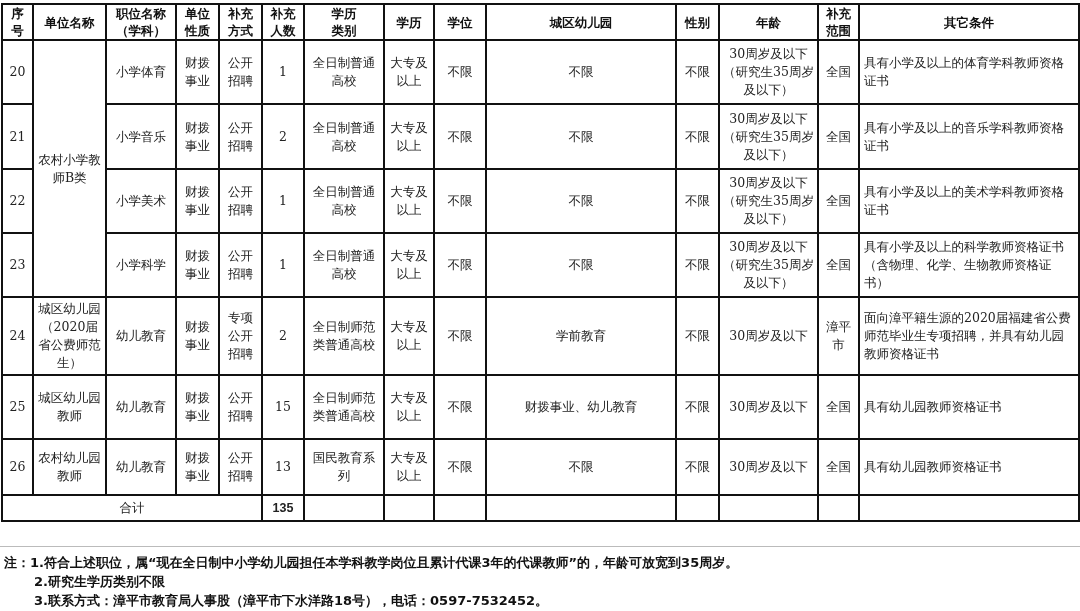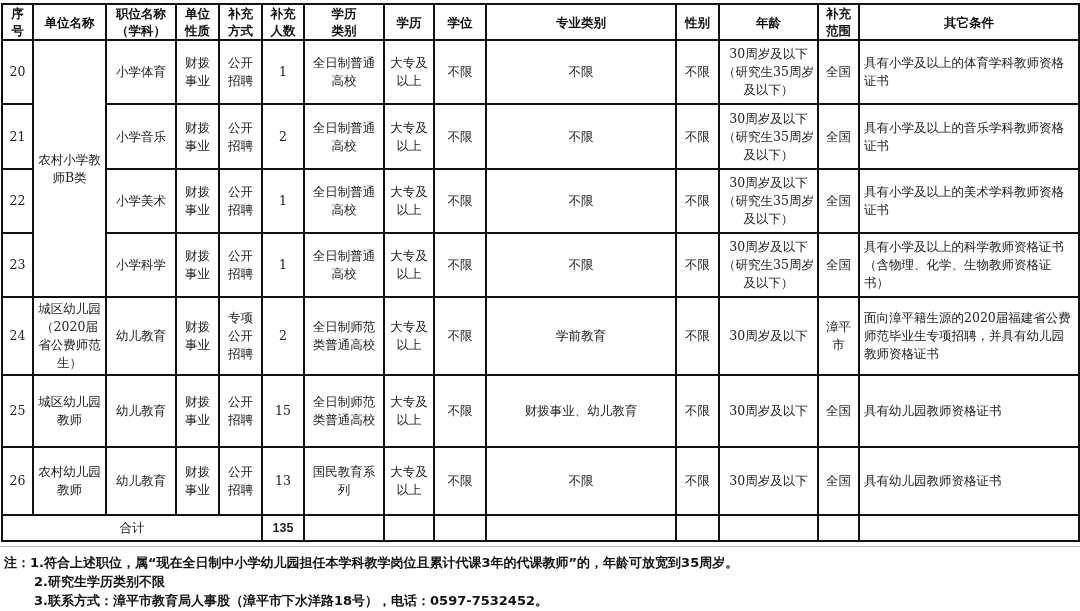--- a/index.html
+++ b/index.html
@@ -43,21 +43,21 @@
     <tr style="height:32px">
       <th><span>序号</span></th>
       <th><span>单位名称</span></th>
       <th><span>职位名称</span><br><span>（学科）</span></th>
       <th><span>单位</span><br><span>性质</span></th>
       <th><span>补充</span><br><span>方式</span></th>
       <th><span>补充</span><br><span>人数</span></th>
       <th><span>学历</span><br><span>类别</span></th>
       <th><span>学历</span></th>
       <th><span>学位</span></th>
-      <th><span>专业类别</span></th>
+      <th><span>城区幼儿园</span></th>
       <th><span>性别</span></th>
       <th><span>年龄</span></th>
       <th><span>补充</span><br><span>范围</span></th>
       <th><span>其它条件</span></th>
     </tr>
   </thead>
   <tbody>
     <tr style="height:64px">
       <td>20</td>
       <td rowspan="4">农村小学教师B类</td>
@@ -128,37 +128,37 @@
       <td>2</td>
       <td>全日制师范类普通高校</td>
       <td>大专及以上</td>
       <td>不限</td>
       <td>学前教育</td>
       <td>不限</td>
       <td>30周岁及以下</td>
       <td>漳平市</td>
       <td class="left">面向漳平籍生源的2020届福建省公费师范毕业生专项招聘，并具有幼儿园教师资格证书</td>
     </tr>
-    <tr style="height:72px">
+    <tr style="height:64px">
       <td>25</td>
       <td>城区幼儿园教师</td>
       <td>幼儿教育</td>
       <td>财拨事业</td>
       <td>公开招聘</td>
       <td>15</td>
       <td>全日制师范类普通高校</td>
       <td>大专及以上</td>
       <td>不限</td>
       <td>财拨事业、幼儿教育</td>
       <td>不限</td>
       <td>30周岁及以下</td>
       <td>全国</td>
       <td class="left">具有幼儿园教师资格证书</td>
     </tr>
-    <tr style="height:68px">
+    <tr style="height:56px">
       <td>26</td>
       <td>农村幼儿园教师</td>
       <td>幼儿教育</td>
       <td>财拨事业</td>
       <td>公开招聘</td>
       <td>13</td>
       <td>国民教育系列</td>
       <td>大专及以上</td>
       <td>不限</td>
       <td>不限</td>

